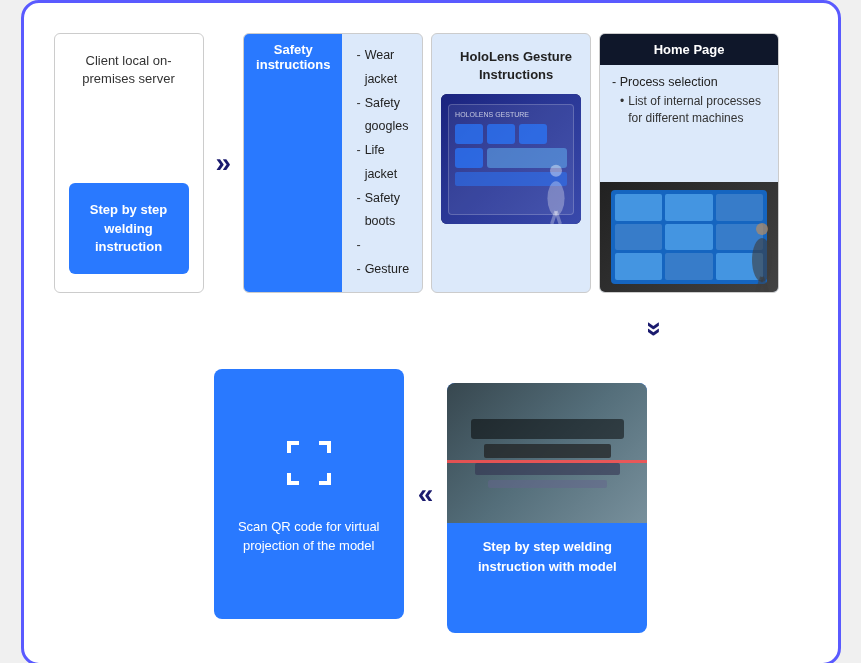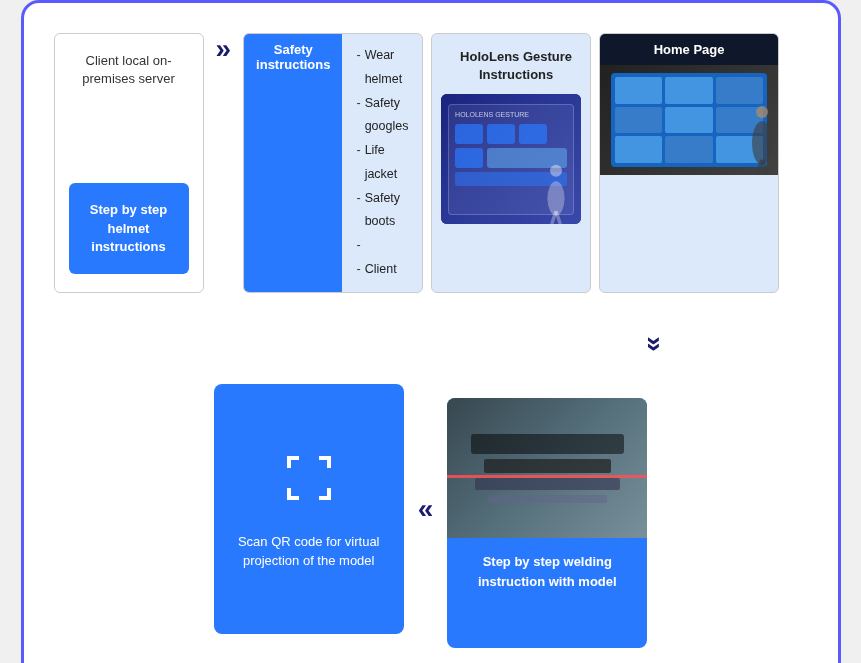--- a/index.html
+++ b/index.html
@@ -16,23 +16,23 @@
       min-height: 630px;
       background: white;
       border-radius: 18px;
       border: 3px solid #5a5aff;
       padding: 30px 30px 30px 30px;
       position: relative;
     }
     .top-row {
       display: flex;
       flex-direction: row;
-      align-items: flex-start;
+      align-items: center;
       gap: 8px;
-      margin-bottom: 35px;
+      margin-bottom: 20px;
     }
     .bottom-row {
       display: flex;
       flex-direction: row;
       align-items: center;
       justify-content: center;
       gap: 8px;
       margin-top: 10px;
     }
 
@@ -362,51 +362,51 @@
 </head>
 <body>
 
 <div class="main-container">
 
   <div class="top-row">
 
     <div class="server-box">
       <span class="server-label">Client local on- premises server</span>
       <div class="server-blue-box">
-        <span>Step by step helmet instructions</span>
+        <span>Step by step welding instruction</span>
       </div>
     </div>
 
     <div class="arrow-double">»</div>
 
     <div class="safety-box">
       <div class="safety-box-header">Safety instructions</div>
       <div class="safety-box-content">
         <div class="item">
             <span class="dash">-</span>
-            <span>Wear helmet</span>
+            <span>Wear jacket</span>
           </div>
         <div class="item">
             <span class="dash">-</span>
             <span>Safety googles</span>
           </div>
         <div class="item">
             <span class="dash">-</span>
             <span>Life jacket</span>
           </div>
         <div class="item">
             <span class="dash">-</span>
             <span>Safety boots</span>
           </div>
         <div class="item">
             <span class="dash">-</span>
           </div>
         <div class="item">
             <span class="dash">-</span>
-            <span>Client</span>
+            <span>Gesture</span>
           </div>
       </div>
     </div>
 
     <div class="holens-box">
       <div class="holens-label">HoloLens Gesture Instructions</div>
       <div class="holens-img-placeholder">
         <div class="holens-img-inner">
           <div class="holens-ui-sim">
             <div style="color:rgba(255,255,255,0.7);font-size:7px;margin-bottom:2px;">HOLOLENS GESTURE</div>
@@ -427,20 +427,27 @@
               <line x1="15" y1="55" x2="10" y2="70" stroke="rgba(255,255,255,0.3)" stroke-width="4"></line>
               <line x1="15" y1="55" x2="20" y2="70" stroke="rgba(255,255,255,0.3)" stroke-width="4"></line>
             </svg>
           </div>
         </div>
       </div>
     </div>
 
     <div class="homepage-box">
       <div class="homepage-header">Home Page</div>
+      <div class="homepage-content">
+        <div class="process-title">- Process selection</div>
+        <div class="bullet">
+          <span>•</span>
+          <span>List of internal processes for different machines</span>
+        </div>
+      </div>
       <div class="homepage-img">
         <div class="hp-screen-sim">
           <div class="hp-row">
             <div class="hp-cell-blue"></div>
             <div class="hp-cell-blue"></div>
             <div class="hp-cell"></div>
           </div>
           <div class="hp-row">
             <div class="hp-cell"></div>
             <div class="hp-cell-blue"></div>

